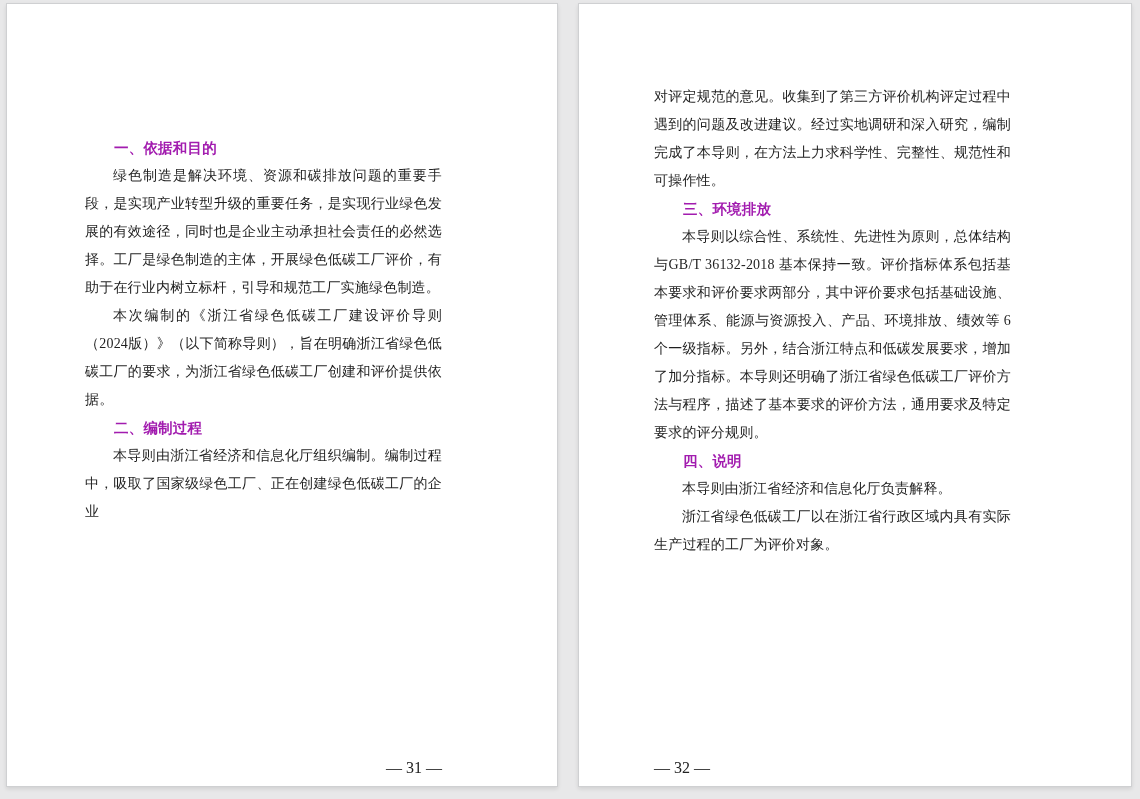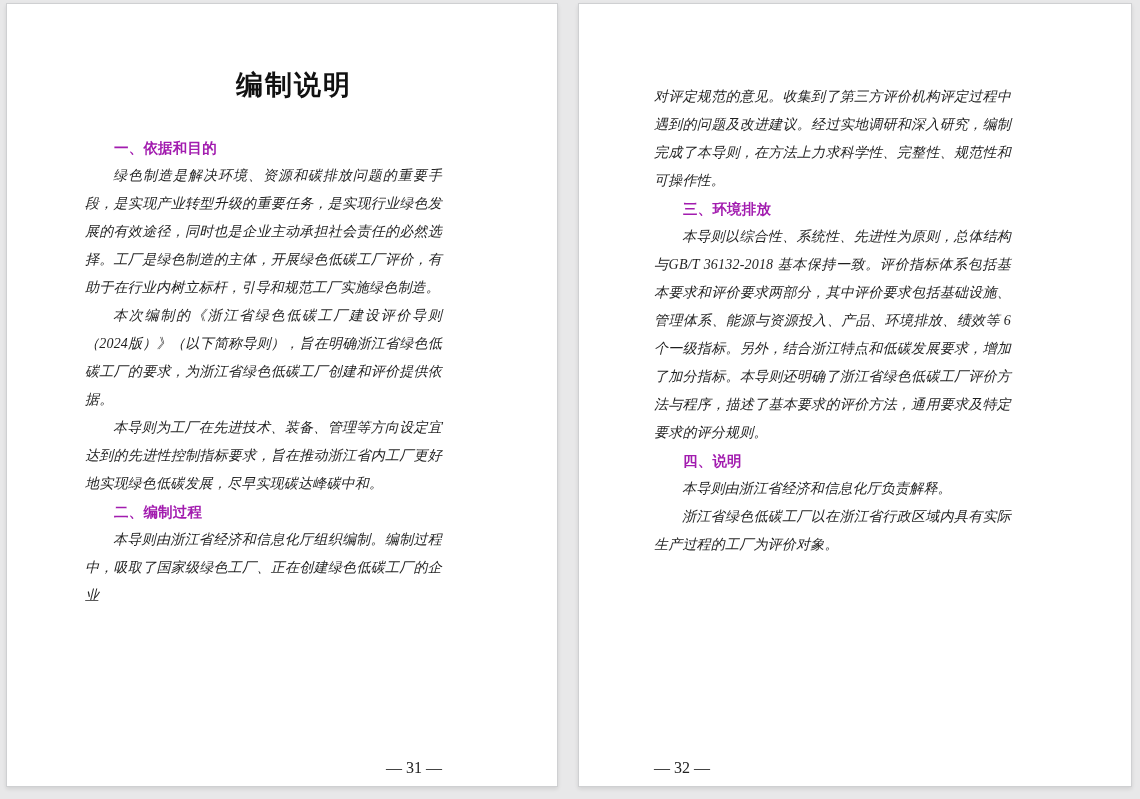--- a/index.html
+++ b/index.html
@@ -58,21 +58,20 @@
   .heading {
     font-weight: bold;
     font-family: "Liberation Sans", sans-serif;
     font-size: 14.5px;
     text-indent: 2em;
     color: #a21caf;
   }
   .para {
     margin: 0;
     text-indent: 2em;
-    font-style: italic;
   }
   .para.no-indent {
     text-indent: 0;
   }
   .page-number {
     position: absolute;
     top: 750px;
     width: 357px;
     font-size: 16px;
     line-height: 28px;
@@ -81,26 +80,24 @@
   }
   .page-left  .page-number { left: 78px; text-align: right; }
   .page-right .page-number { left: 75px; text-align: left;  }
 </style>
 </head>
 <body>
 
 <div>
 
   <div class="page page-left">
-    <h1 class="doc-title">编制说明</h1>
     <div class="content content-left">
       <div class="heading">一、依据和目的</div>
       <p class="para">绿色制造是解决环境、资源和碳排放问题的重要手段，是实现产业转型升级的重要任务，是实现行业绿色发展的有效途径，同时也是企业主动承担社会责任的必然选择。工厂是绿色制造的主体，开展绿色低碳工厂评价，有助于在行业内树立标杆，引导和规范工厂实施绿色制造。</p>
       <p class="para">本次编制的《浙江省绿色低碳工厂建设评价导则（2024版）》（以下简称导则），旨在明确浙江省绿色低碳工厂的要求，为浙江省绿色低碳工厂创建和评价提供依据。</p>
-      <p class="para">本导则为工厂在先进技术、装备、管理等方向设定宜达到的先进性控制指标要求，旨在推动浙江省内工厂更好地实现绿色低碳发展，尽早实现碳达峰碳中和。</p>
       <div class="heading">二、编制过程</div>
       <p class="para">本导则由浙江省经济和信息化厅组织编制。编制过程中，吸取了国家级绿色工厂、正在创建绿色低碳工厂的企业</p>
     </div>
     <div class="page-number">— 31 —</div>
   </div>
 
   <div class="page page-right">
     <div class="content content-right">
       <p class="para no-indent">对评定规范的意见。收集到了第三方评价机构评定过程中遇到的问题及改进建议。经过实地调研和深入研究，编制完成了本导则，在方法上力求科学性、完整性、规范性和可操作性。</p>
       <div class="heading">三、环境排放</div>

